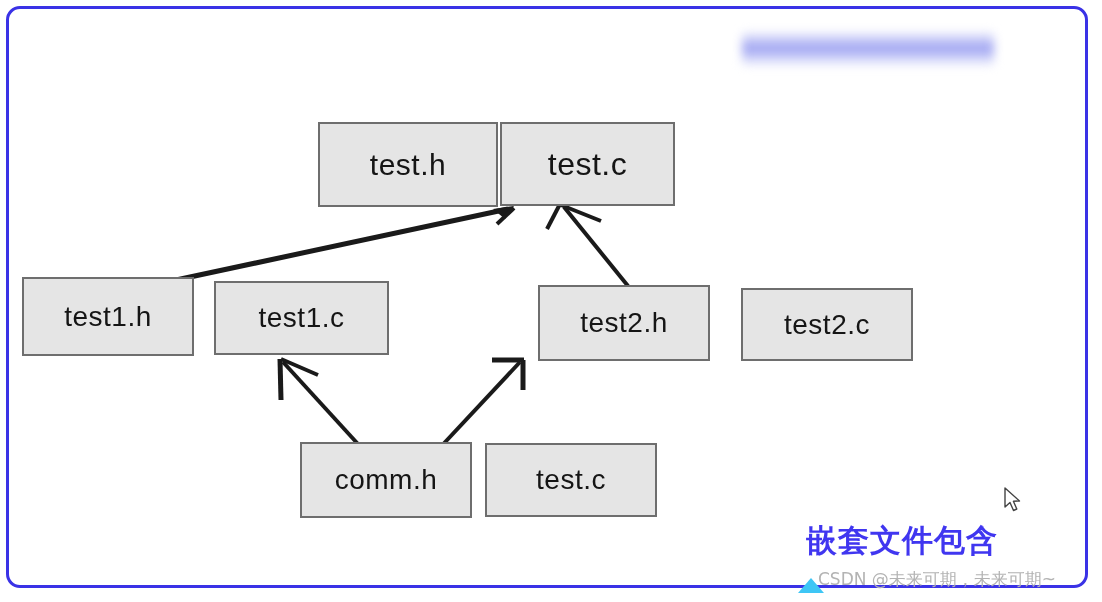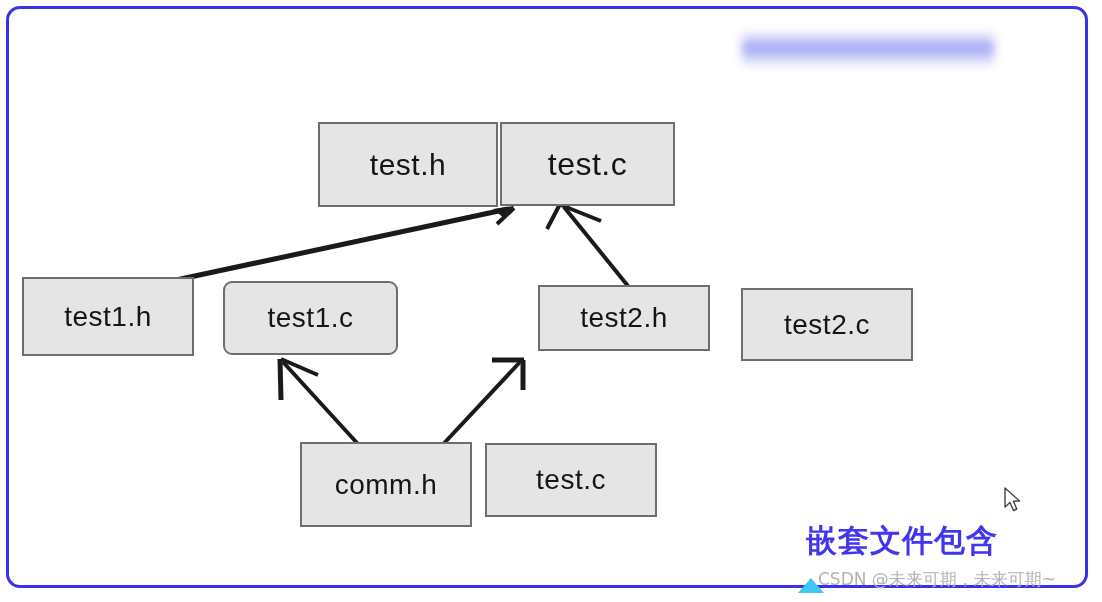--- a/index.html
+++ b/index.html
@@ -152,30 +152,30 @@
 
   <div class="file-box" style="left: 318px; top: 122px; width: 180px; height: 85px; font-size: 30px; border-color: rgb(110, 110, 110);">
     <span class="label">test.h</span>
   </div>
   <div class="file-box" style="left: 500px; top: 122px; width: 175px; height: 84px; font-size: 32px; border-color: rgb(110, 110, 110);">
     <span class="label">test.c</span>
   </div>
   <div class="file-box" style="left: 22px; top: 277px; width: 172px; height: 79px; font-size: 28px; border-color: rgb(110, 110, 110);">
     <span class="label">test1.h</span>
   </div>
-  <div class="file-box" style="left: 223px; top: 281px; width: 175px; height: 74px; font-size: 28px; border-color: rgb(110, 110, 110); border-radius: 9px;">
+  <div class="file-box" style="left: 214px; top: 281px; width: 175px; height: 74px; font-size: 28px; border-color: rgb(110, 110, 110);">
     <span class="label">test1.c</span>
   </div>
-  <div class="file-box" style="left: 538px; top: 285px; width: 172px; height: 66px; font-size: 28px; border-color: rgb(110, 110, 110);">
+  <div class="file-box" style="left: 538px; top: 285px; width: 172px; height: 76px; font-size: 28px; border-color: rgb(110, 110, 110);">
     <span class="label">test2.h</span>
   </div>
   <div class="file-box" style="left: 741px; top: 288px; width: 172px; height: 73px; font-size: 28px; border-color: rgb(110, 110, 110);">
     <span class="label">test2.c</span>
   </div>
-  <div class="file-box" style="left: 300px; top: 442px; width: 172px; height: 85px; font-size: 28px; border-color: rgb(110, 110, 110);">
+  <div class="file-box" style="left: 300px; top: 442px; width: 172px; height: 76px; font-size: 28px; border-color: rgb(110, 110, 110);">
     <span class="label">comm.h</span>
   </div>
   <div class="file-box" style="left: 485px; top: 443px; width: 172px; height: 74px; font-size: 28px; border-color: rgb(110, 110, 110);">
     <span class="label">test.c</span>
   </div>
 
   <div id="caption" style="color: rgb(64, 54, 240);">嵌套文件包含</div>
 
   <div id="bottom-triangle"></div>
 

